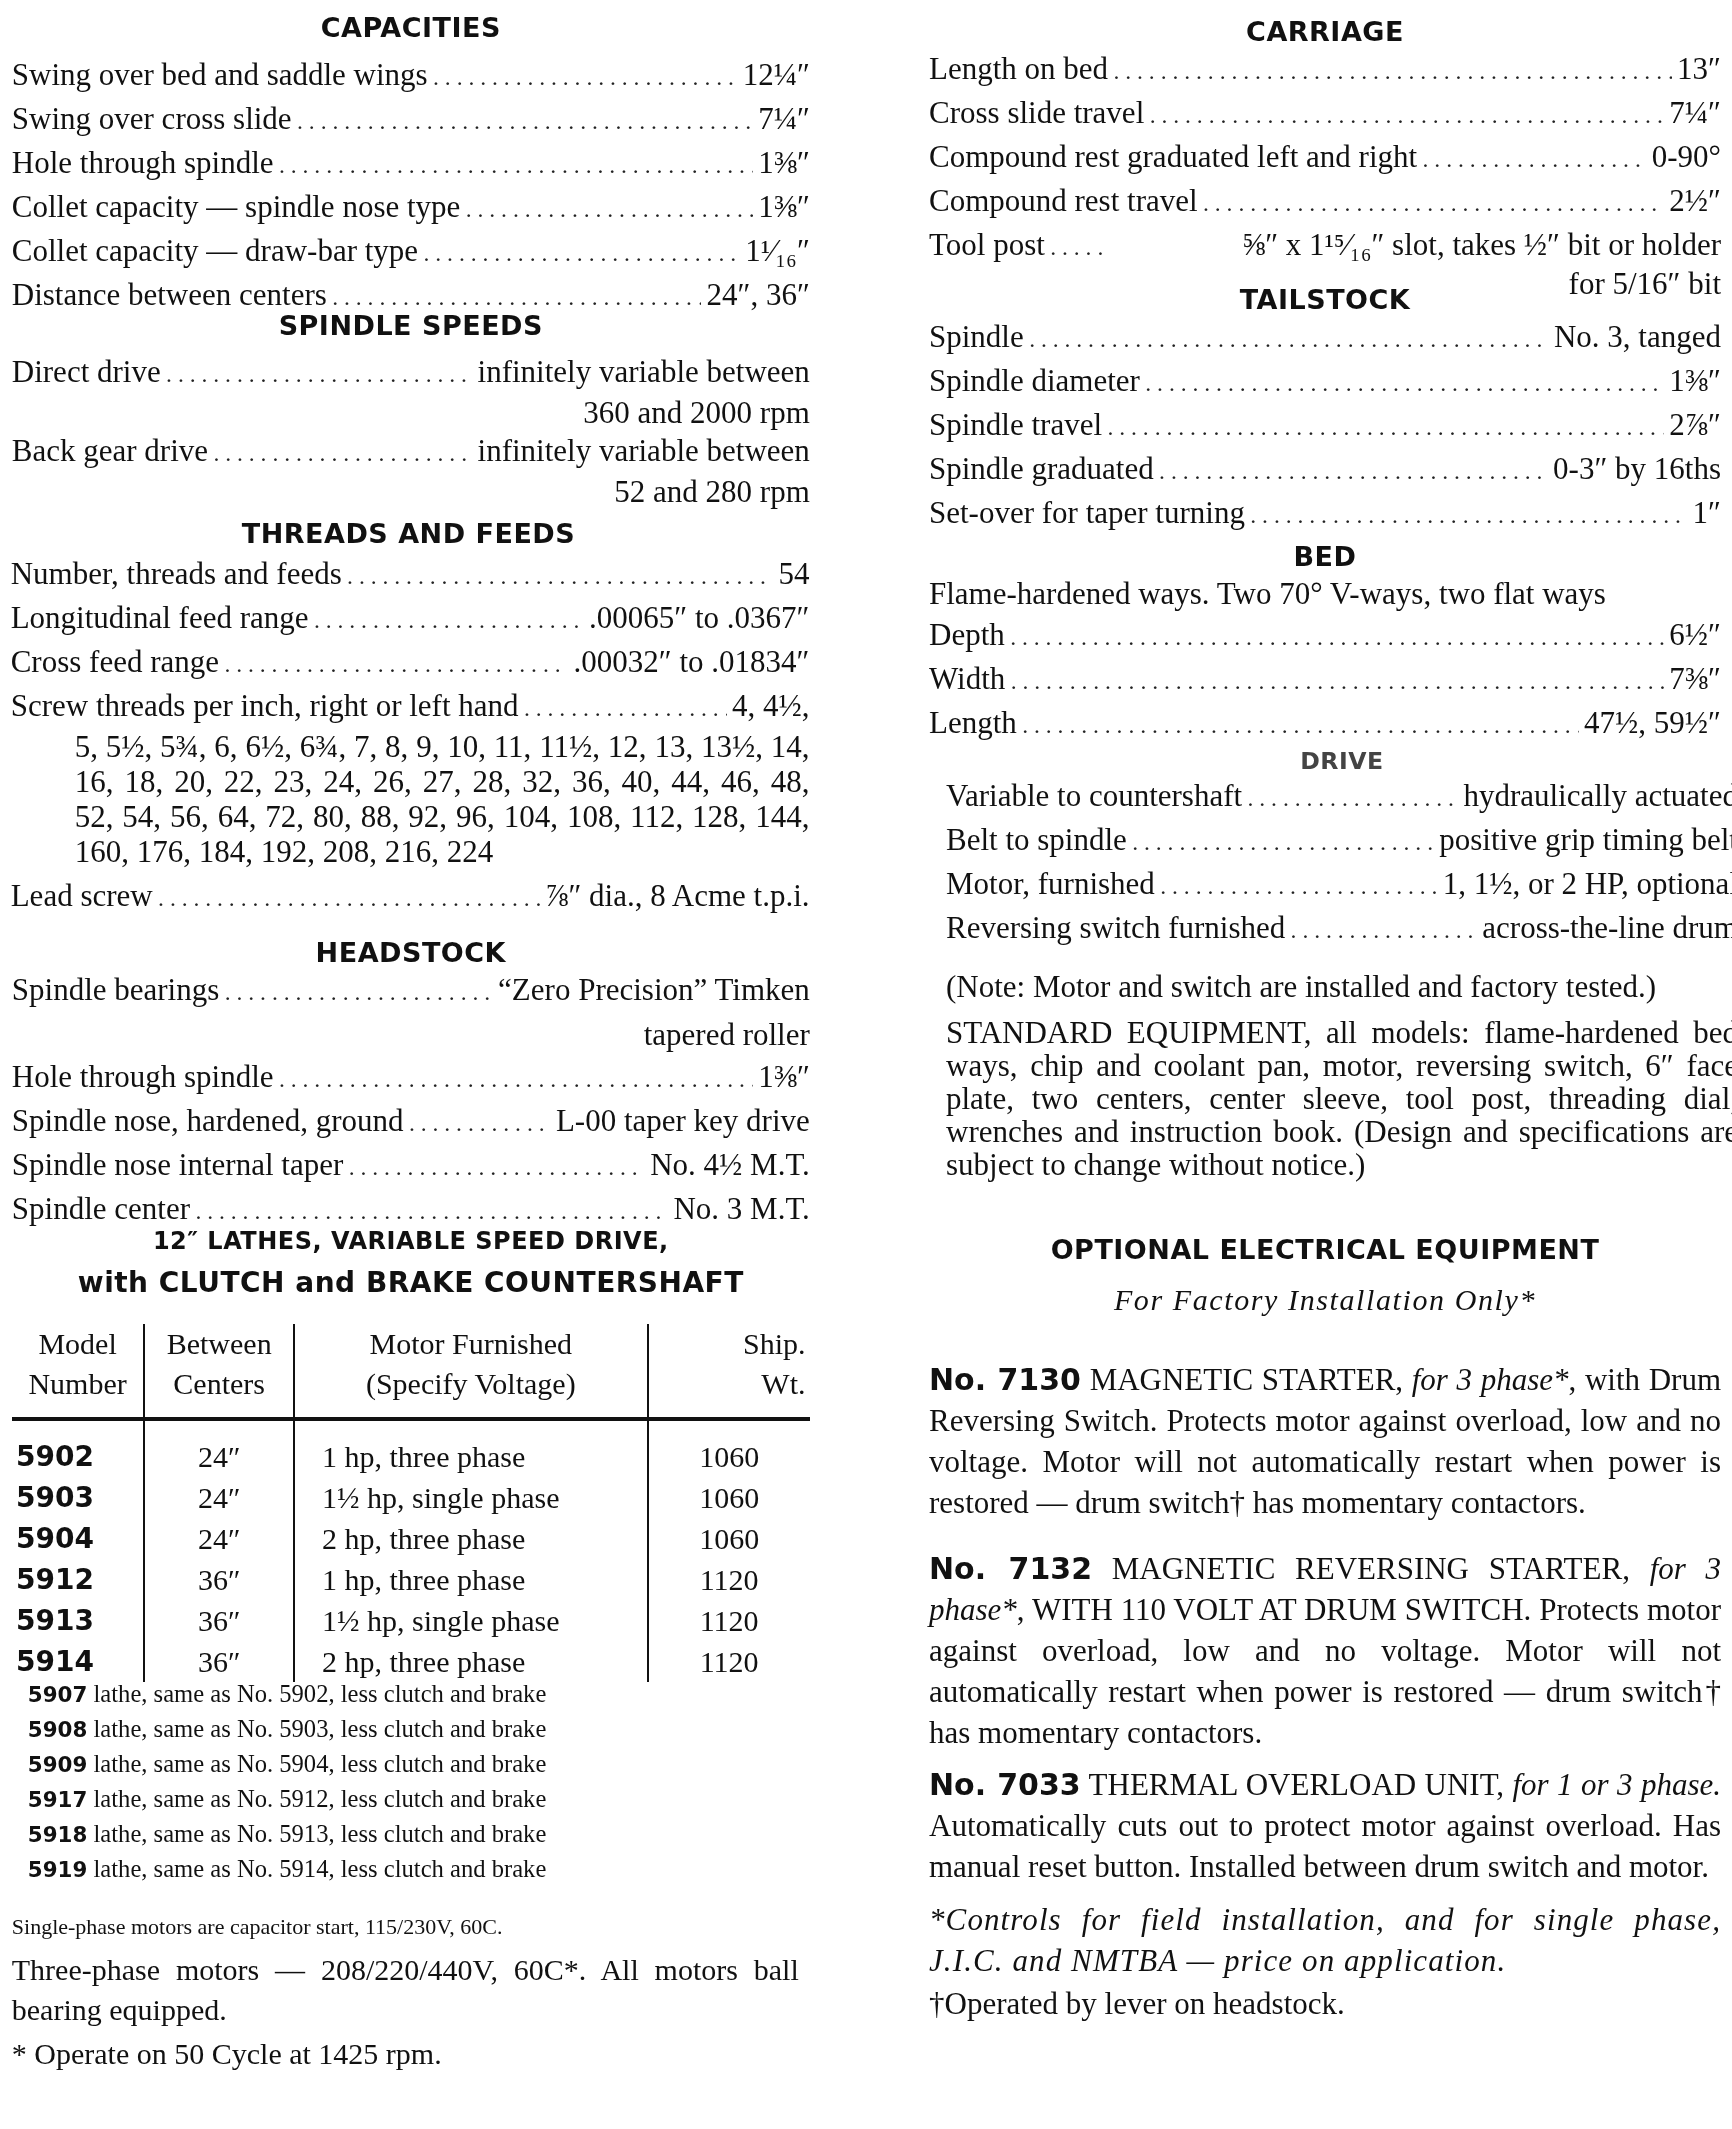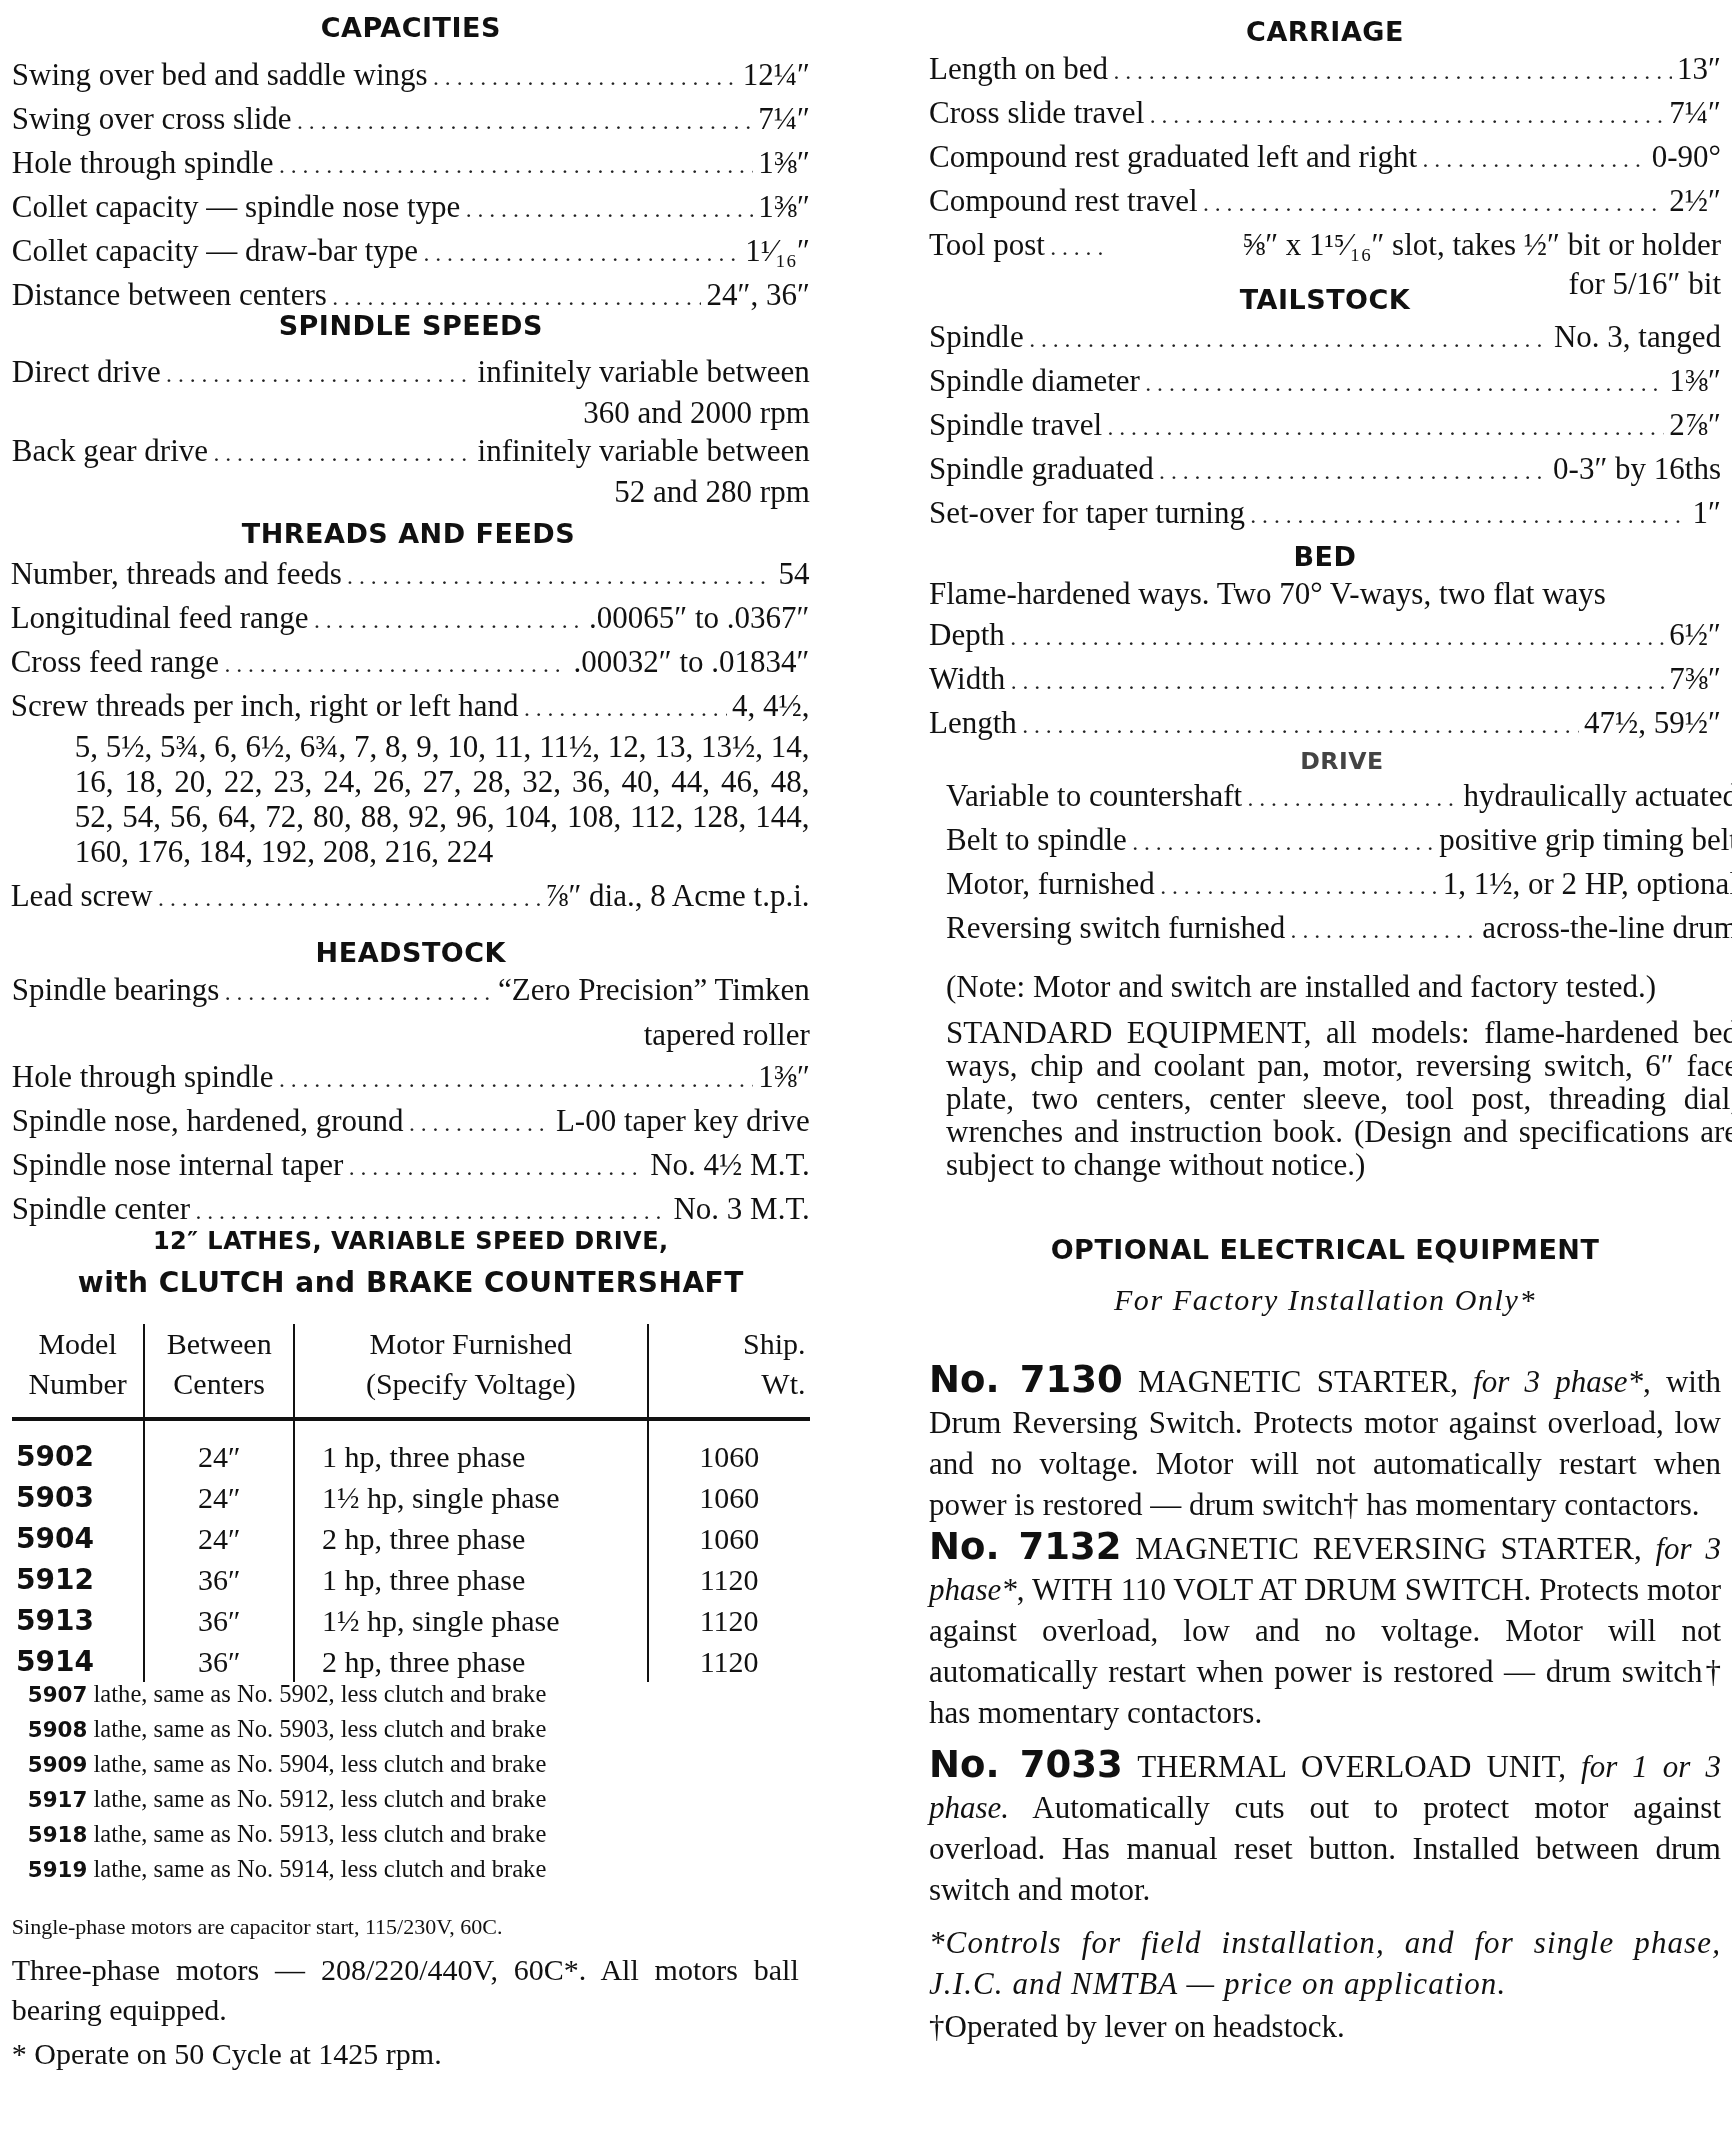--- a/index.html
+++ b/index.html
@@ -39,21 +39,21 @@
   table.models { border-collapse: collapse; width: 798px; font-size: 30px; }
   table.models th { font-weight: normal; line-height: 40px; padding: 0 4.3px 13px; vertical-align: top; }
   table.models td { line-height: 41px; padding: 0 4.3px; }
   table.models th + th, table.models td + td { border-left: 2.1px solid #111; }
   table.models thead tr { border-bottom: 4.3px solid #111; }
   table.models tbody tr:first-child td { padding-top: 15px; }
   .num { font-family: "DejaVu Sans", "Liberation Sans", sans-serif; font-weight: bold; font-size: 28px; }
   .less { font-size: 24.6px; line-height: 34px; padding-left: 16px; white-space: nowrap; }
   .less .num { font-size: 21.4px; }
   .opt-item { font-size: 31px; line-height: 41px; text-align: justify; margin: 0; }
-  .opt-item .num { font-size: 37px; }
+  .opt-item .num { font-size: 30px; }
 </style>
 </head>
 <body>
 
 <div class="col col-left">
 
   <div style="position:absolute; top:11.8px; left:0; width:798px;">
     <h2 class="h">CAPACITIES</h2>
     <div style="margin-top:10.7px;">
       <div class="row">
@@ -349,21 +349,21 @@
 
   <div style="position:absolute; top:1231px; left:0; width:792px;">
     <div class="h center" style="font-size:27px; line-height:37px;">OPTIONAL ELECTRICAL EQUIPMENT</div>
     <div class="center ital" style="font-size:30px; line-height:41px; letter-spacing:1.6px; margin-top:10.7px;">For Factory Installation Only*</div>
 
     <p class="opt-item" style="margin-top:39px;">
       <span class="num">No. 7130</span>
       <span>MAGNETIC STARTER,</span>
       <span class="ital">for 3 phase*</span><span>, with Drum Reversing Switch.  Protects motor against overload, low and no voltage.  Motor will not automatically restart when power is restored — drum switch† has momentary contactors.</span>
     </p>
-    <p class="opt-item" style="margin-top:1px;">
+    <p class="opt-item" style="margin-top:25px;">
       <span class="num">No. 7132</span>
       <span>MAGNETIC REVERSING STARTER,</span>
       <span class="ital">for 3 phase*</span><span>, WITH 110 VOLT AT DRUM SWITCH. Protects motor against overload, low and no voltage. Motor will not automatically restart when power is restored — drum switch† has momentary contactors.</span>
     </p>
     <p class="opt-item" style="margin-top:11.8px;">
       <span class="num">No. 7033</span>
       <span>THERMAL OVERLOAD UNIT,</span>
       <span class="ital">for 1 or 3 phase.</span><span> Automatically cuts out to protect motor against overload.  Has manual reset button.  Installed between drum switch and motor.</span>
     </p>
     <p class="opt-item ital" style="margin-top:11.8px; letter-spacing:1.1px;">*Controls for field installation, and for single phase, J.I.C. and NMTBA — price on application.</p>

